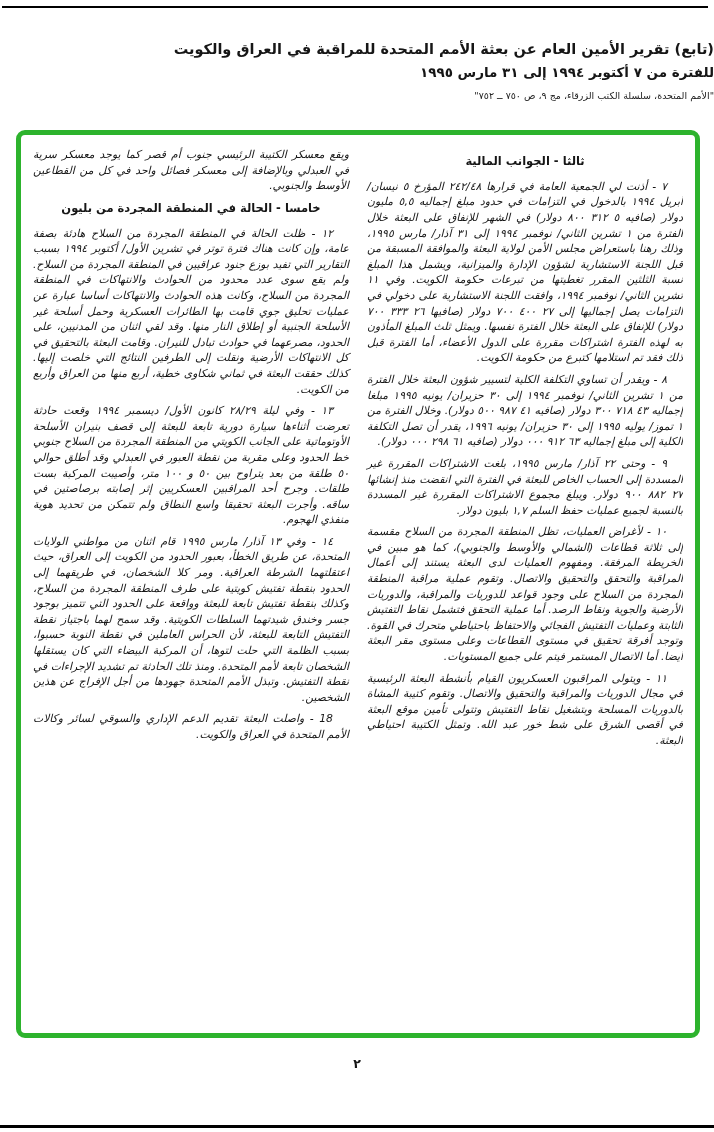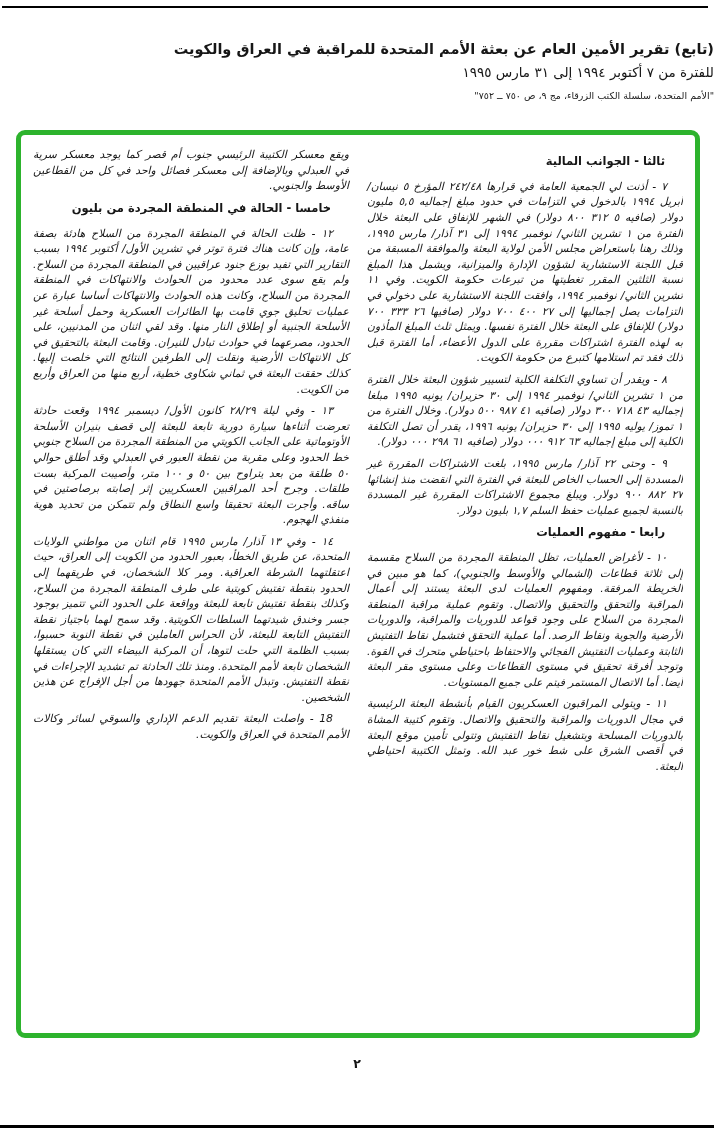--- a/index.html
+++ b/index.html
@@ -9,37 +9,37 @@
     position: relative; overflow: hidden;
     font-family: "DejaVu Sans", sans-serif;
     color: #161616;
   }
   .scan-line { position: absolute; background: #000; }
   .scan-line.top { top: 6px; left: 2px; width: 706px; height: 2px; }
   .scan-line.bottom { top: 1125px; left: 0; width: 714px; height: 3px; }
 
   .doc-header { position: absolute; top: 38px; left: 0; width: 100%; text-align: right; direction: rtl; }
   .title-1 { font-weight: bold; font-size: 14.5px; line-height: 1.55; }
-  .title-2 { font-weight: normal; font-size: 13.5px; line-height: 1.8; }
+  .title-2 { font-weight: bold; font-size: 13.5px; line-height: 1.8; }
   .source-note { font-size: 9.5px; margin-top: 5px; color: #1c1c1c; }
 
   .content-box {
     position: absolute; top: 130px; left: 16px;
     width: 684px; height: 908px;
     border: 5px solid #2db32d; border-radius: 9px;
     background: #ffffff;
     padding: 12px 12px;
   }
   .columns { display: flex; direction: rtl; gap: 18px; height: 100%; overflow: hidden; }
   .col {
     flex: 1 1 0; direction: rtl; text-align: justify;
     font-size: 10.8px; line-height: 15.6px;
   }
   .sec-heading {
-    font-size: 11.5px; font-weight: bold; 
+    font-size: 11.5px; font-weight: bold; text-align: center;
     margin: 6px 18px 8px; line-height: 1.55;
   }
   .para { margin-bottom: 6px; font-style: italic; }
   .para.indent { text-indent: 16px; }
 
   .page-number {
     position: absolute; top: 1056px; left: 0; width: 100%;
     text-align: center; font-size: 12.5px; font-weight: bold;
   }
 </style>
@@ -55,21 +55,20 @@
 </header>
 
 <section class="content-box">
   <div class="columns">
 
     <div class="col">
       <h3 class="sec-heading">ثالثا - الجوانب المالية</h3>
       <p class="para indent">٧ - أذنت لي الجمعية العامة في قرارها ٢٤٢/٤٨ المؤرخ ٥ نيسان/ أبريل ١٩٩٤ بالدخول في التزامات في حدود مبلغ إجماليه ٥,٥ مليون دولار (صافيه ٥ ٣١٢ ٨٠٠ دولار) في الشهر للإنفاق على البعثة خلال الفترة من ١ تشرين الثاني/ نوفمبر ١٩٩٤ إلى ٣١ آذار/ مارس ١٩٩٥، وذلك رهنا باستعراض مجلس الأمن لولاية البعثة والموافقة المسبقة من قبل اللجنة الاستشارية لشؤون الإدارة والميزانية، ويشمل هذا المبلغ نسبة الثلثين المقرر تغطيتها من تبرعات حكومة الكويت. وفي ١١ تشرين الثاني/ نوفمبر ١٩٩٤، وافقت اللجنة الاستشارية على دخولي في التزامات يصل إجماليها إلى ٢٧ ٤٠٠ ٧٠٠ دولار (صافيها ٢٦ ٣٣٣ ٧٠٠ دولار) للإنفاق على البعثة خلال الفترة نفسها. ويمثل ثلث المبلغ المأذون به لهذه الفترة اشتراكات مقررة على الدول الأعضاء، أما الفترة قبل ذلك فقد تم استلامها كتبرع من حكومة الكويت.</p>
       <p class="para indent">٨ - ويقدر أن تساوي التكلفة الكلية لتسيير شؤون البعثة خلال الفترة من ١ تشرين الثاني/ نوفمبر ١٩٩٤ إلى ٣٠ حزيران/ يونيه ١٩٩٥ مبلغا إجماليه ٤٣ ٧١٨ ٣٠٠ دولار (صافيه ٤١ ٩٨٧ ٥٠٠ دولار). وخلال الفترة من ١ تموز/ يوليه ١٩٩٥ إلى ٣٠ حزيران/ يونيه ١٩٩٦، يقدر أن تصل التكلفة الكلية إلى مبلغ إجماليه ٦٣ ٩١٢ ٠٠٠ دولار (صافيه ٦١ ٢٩٨ ٠٠٠ دولار).</p>
       <p class="para indent">٩ - وحتى ٢٢ آذار/ مارس ١٩٩٥، بلغت الاشتراكات المقررة غير المسددة إلى الحساب الخاص للبعثة في الفترة التي انقضت منذ إنشائها ٢٧ ٨٨٢ ٩٠٠ دولار. ويبلغ مجموع الاشتراكات المقررة غير المسددة بالنسبة لجميع عمليات حفظ السلم ١,٧ بليون دولار.</p>
-      <h3 class="sec-heading">رابعا - مفهوم العمليات</h3>
       <p class="para indent">١٠ - لأغراض العمليات، تظل المنطقة المجردة من السلاح مقسمة إلى ثلاثة قطاعات (الشمالي والأوسط والجنوبي)، كما هو مبين في الخريطة المرفقة. ومفهوم العمليات لدى البعثة يستند إلى أعمال المراقبة والتحقق والتحقيق والاتصال. وتقوم عملية مراقبة المنطقة المجردة من السلاح على وجود قواعد للدوريات والمراقبة، والدوريات الأرضية والجوية ونقاط الرصد. أما عملية التحقق فتشمل نقاط التفتيش الثابتة وعمليات التفتيش الفجائي والاحتفاظ باحتياطي متحرك في القوة. وتوجد أفرقة تحقيق في مستوى القطاعات وعلى مستوى مقر البعثة أيضا. أما الاتصال المستمر فيتم على جميع المستويات.</p>
       <p class="para indent">١١ - ويتولى المراقبون العسكريون القيام بأنشطة البعثة الرئيسية في مجال الدوريات والمراقبة والتحقيق والاتصال. وتقوم كتيبة المشاة بالدوريات المسلحة وبتشغيل نقاط التفتيش وتتولى تأمين موقع البعثة في أقصى الشرق على شط خور عبد الله. وتمثل الكتيبة احتياطي البعثة.</p>
     </div>
 
     <div class="col">
       <p class="para">ويقع معسكر الكتيبة الرئيسي جنوب أم قصر كما يوجد معسكر سرية في العبدلي وبالإضافة إلى معسكر فصائل واحد في كل من القطاعين الأوسط والجنوبي.</p>
       <h3 class="sec-heading">خامسا - الحالة في المنطقة المجردة من بليون</h3>
       <p class="para indent">١٢ - ظلت الحالة في المنطقة المجردة من السلاح هادئة بصفة عامة، وإن كانت هناك فترة توتر في تشرين الأول/ أكتوبر ١٩٩٤ بسبب التقارير التي تفيد بوزع جنود عراقيين في المنطقة المجردة من السلاح. ولم يقع سوى عدد محدود من الحوادث والانتهاكات في المنطقة المجردة من السلاح، وكانت هذه الحوادث والانتهاكات أساسا عبارة عن عمليات تحليق جوي قامت بها الطائرات العسكرية وحمل أسلحة غير الأسلحة الجنبية أو إطلاق النار منها. وقد لقي اثنان من المدنيين، على الحدود، مصرعهما في حوادث تبادل للنيران. وقامت البعثة بالتحقيق في كل الانتهاكات الأرضية ونقلت إلى الطرفين النتائج التي خلصت إليها. كذلك حققت البعثة في ثماني شكاوى خطية، أربع منها من العراق وأربع من الكويت.</p>
       <p class="para indent">١٣ - وفي ليلة ٢٨/٢٩ كانون الأول/ ديسمبر ١٩٩٤ وقعت حادثة تعرضت أثناءها سيارة دورية تابعة للبعثة إلى قصف بنيران الأسلحة الأوتوماتية على الجانب الكويتي من المنطقة المجردة من السلاح جنوبي خط الحدود وعلى مقربة من نقطة العبور في العبدلي وقد أطلق حوالي ٥٠ طلقة من بعد يتراوح بين ٥٠ و ١٠٠ متر، وأصيبت المركبة بست طلقات. وجرح أحد المراقبين العسكريين إثر إصابته برصاصتين في ساقه. وأجرت البعثة تحقيقا واسع النطاق ولم تتمكن من تحديد هوية منفذي الهجوم.</p>
       <p class="para indent">١٤ - وفي ١٣ آذار/ مارس ١٩٩٥ قام اثنان من مواطني الولايات المتحدة، عن طريق الخطأ، بعبور الحدود من الكويت إلى العراق، حيث اعتقلتهما الشرطة العراقية. ومر كلا الشخصان، في طريقهما إلى الحدود بنقطة تفتيش كويتية على طرف المنطقة المجردة من السلاح، وكذلك بنقطة تفتيش تابعة للبعثة وواقعة على الحدود التي تتميز بوجود جسر وخندق شيدتهما السلطات الكويتية. وقد سمح لهما باجتياز نقطة التفتيش التابعة للبعثة، لأن الحراس العاملين في نقطة النوبة حسبوا، بسبب الظلمة التي حلت لتوها، أن المركبة البيضاء التي كان يستقلها الشخصان تابعة لأمم المتحدة. ومنذ تلك الحادثة تم تشديد الإجراءات في نقطة التفتيش. وتبذل الأمم المتحدة جهودها من أجل الإفراج عن هذين الشخصين.</p>

